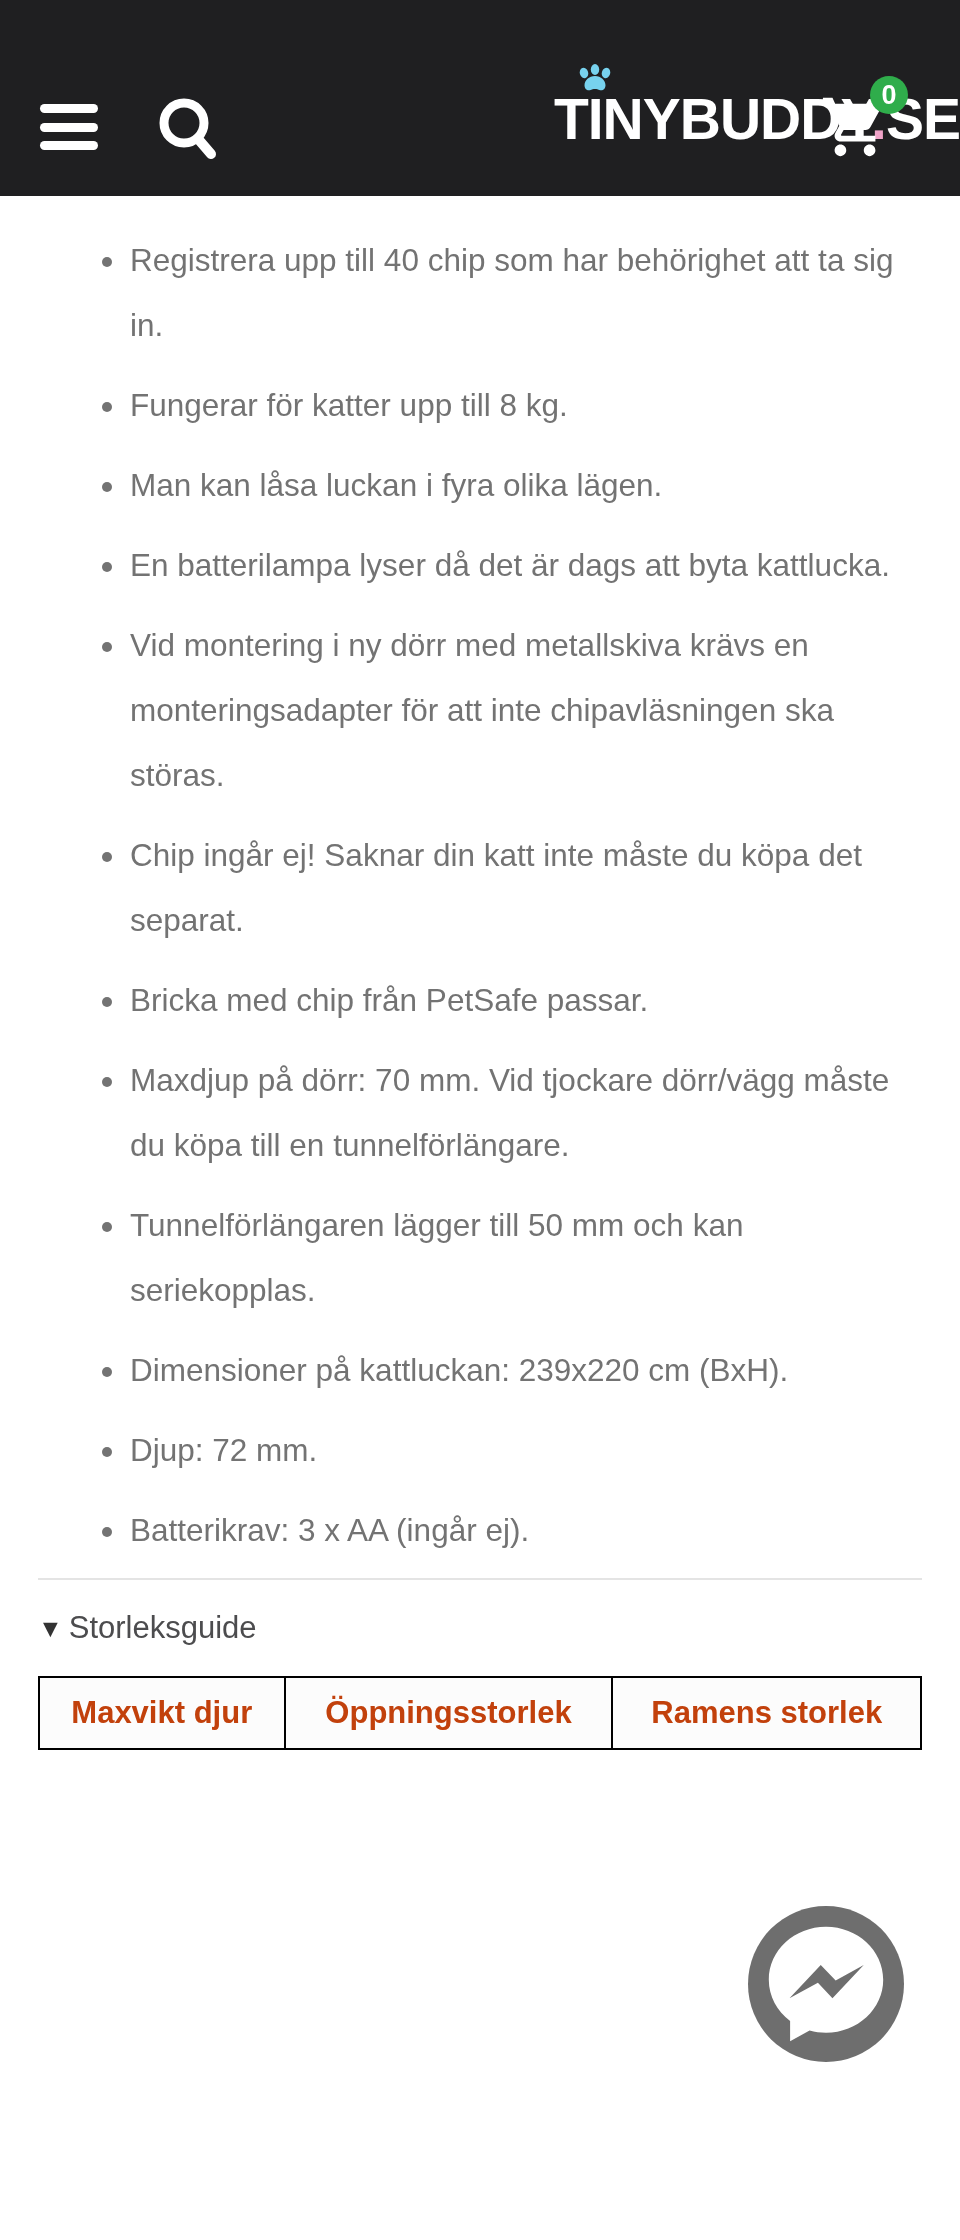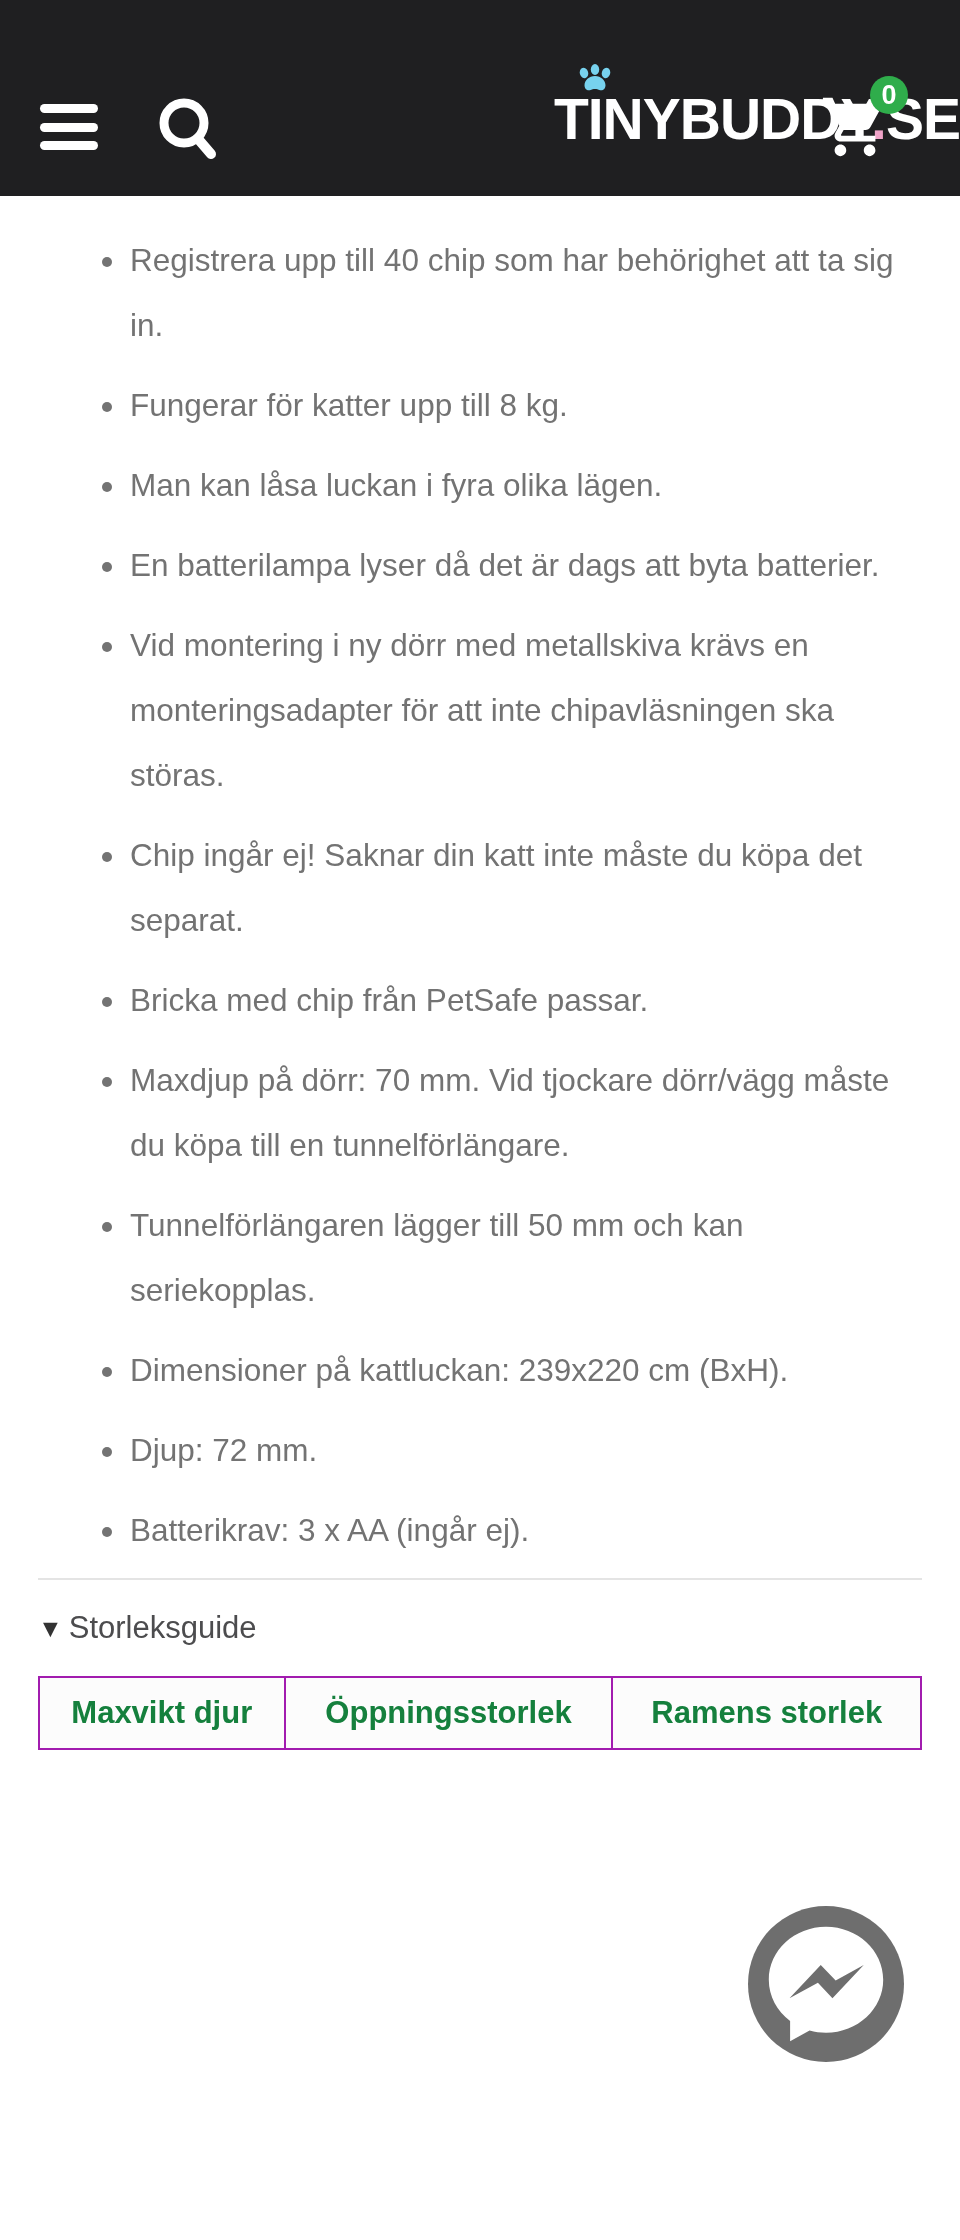--- a/index.html
+++ b/index.html
@@ -74,22 +74,22 @@
     display:flex; align-items:center;
     font-size:31px; color:#4c4c4e; cursor:pointer; width:fit-content;
   }
   .size-guide-toggle .tri {
     font-size:25px; color:#333333; margin-right:6px; line-height:1;
   }
   .size-table {
     margin-top:30px; width:100%; border-collapse:collapse; background:#fcfcfc;
   }
   .size-table th {
-    border:2px solid #a21caf;
-    font-size:31px; font-weight:bold; color:#15803d;
+    border:2px solid #000000;
+    font-size:31px; font-weight:bold; color:#c2410c;
     text-align:center; padding:15px 6px; line-height:40px;margin-top:24px;
   }
 
   
   .messenger-fab {
     position:absolute; left:748px; top:1906px; width:156px; height:156px;
     border:none; background:none; cursor:pointer; z-index:10;
   }
   .messenger-fab svg { width:156px; height:156px; display:block; }
 </style>
@@ -128,21 +128,21 @@
   </button>
 </header>
 
 <main class="content">
 
 
   <ul class="feature-list">
     <li>Registrera upp till 40 chip som har behörighet att ta sig in.</li>
     <li>Fungerar för katter upp till 8 kg.</li>
     <li>Man kan låsa luckan i fyra olika lägen.</li>
-    <li>En batterilampa lyser då det är dags att byta batterier.</li>
+    <li>En batterilampa lyser då det är dags att byta kattlucka.</li>
     <li>Vid montering i ny dörr med metallskiva krävs en monteringsadapter för att inte chipavläsningen ska störas.</li>
     <li>Chip ingår ej! Saknar din katt inte måste du köpa det separat.</li>
     <li>Bricka med chip från PetSafe passar.</li>
     <li>Maxdjup på dörr: 70 mm. Vid tjockare dörr/vägg måste du köpa till en tunnelförlängare.</li>
     <li>Tunnelförlängaren lägger till 50 mm och kan seriekopplas.</li>
     <li>Dimensioner på kattluckan: 239x220 cm (BxH).</li>
     <li>Djup: 72 mm.</li>
     <li>Batterikrav: 3 x AA (ingår ej).</li>
   </ul>
 

